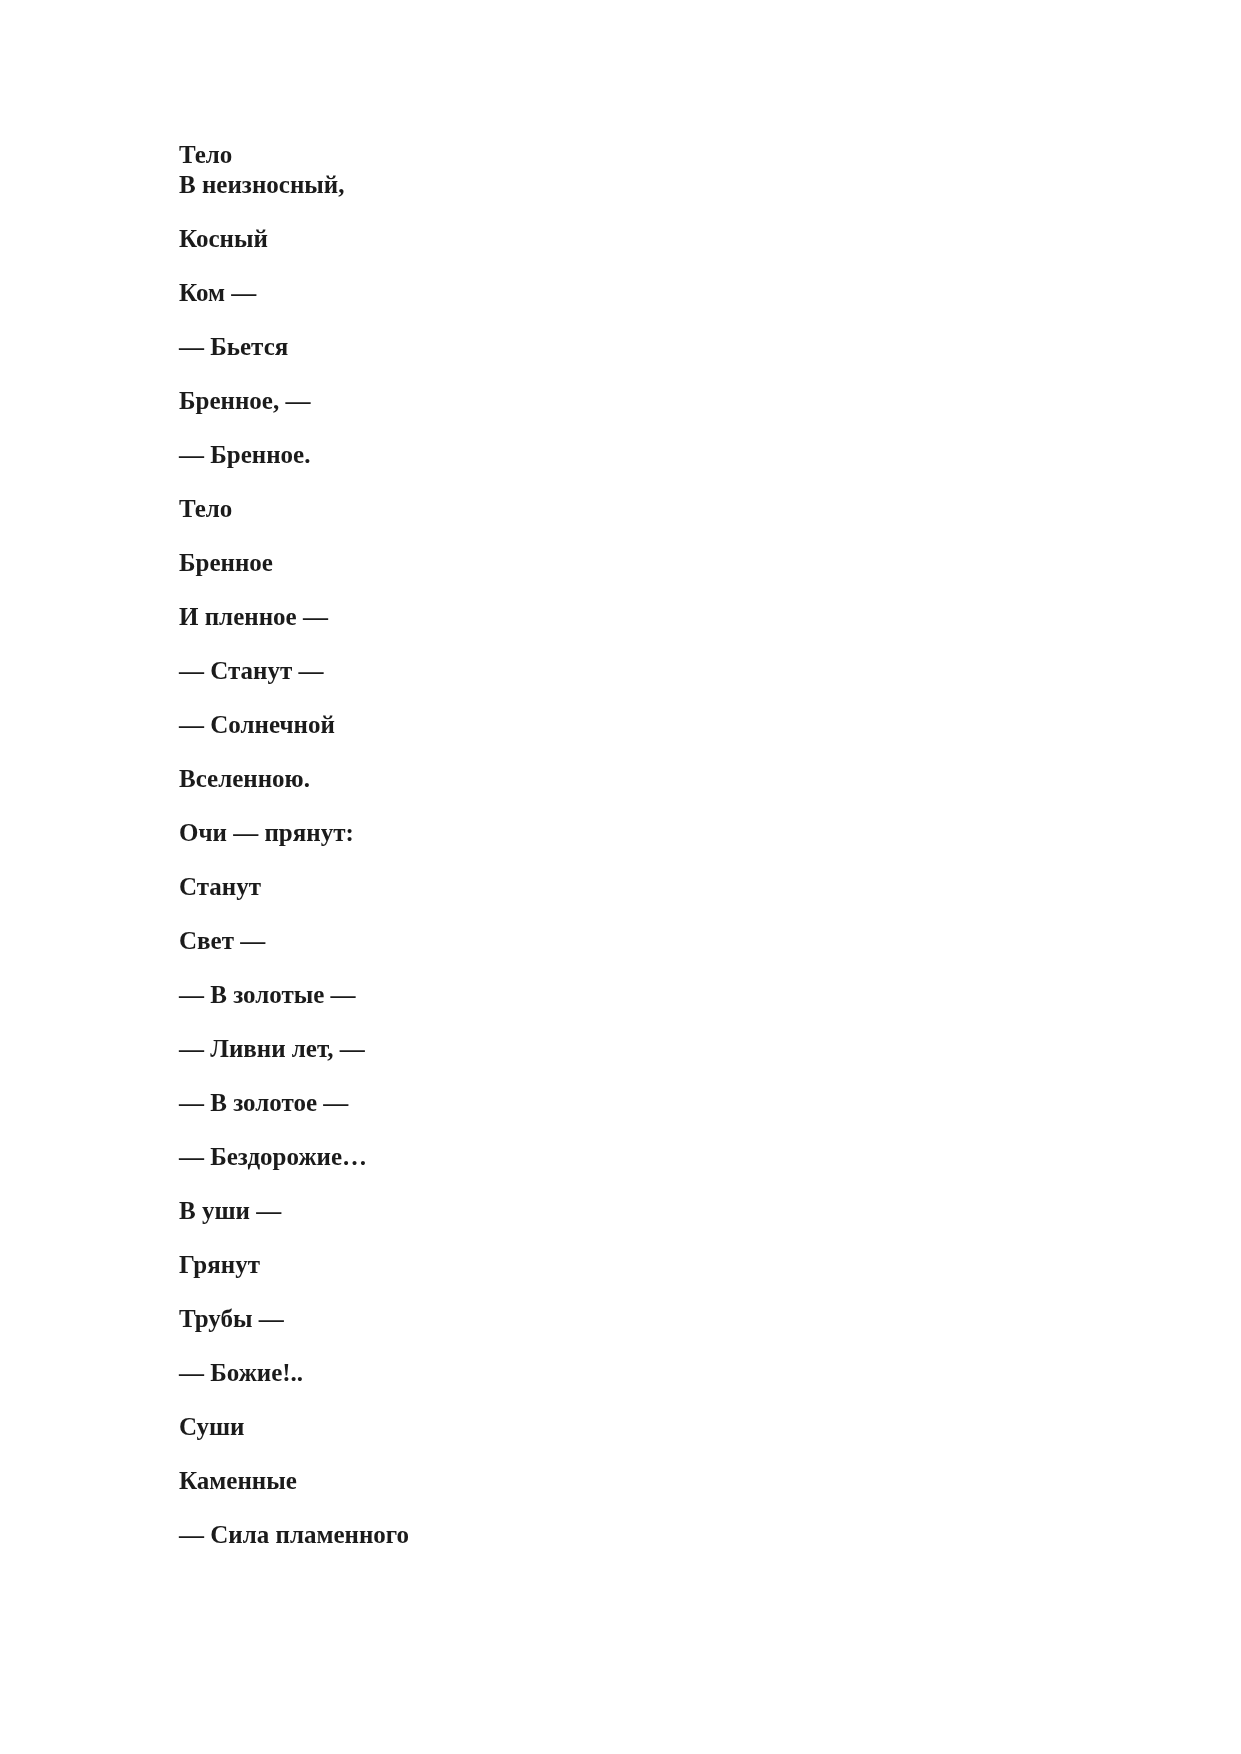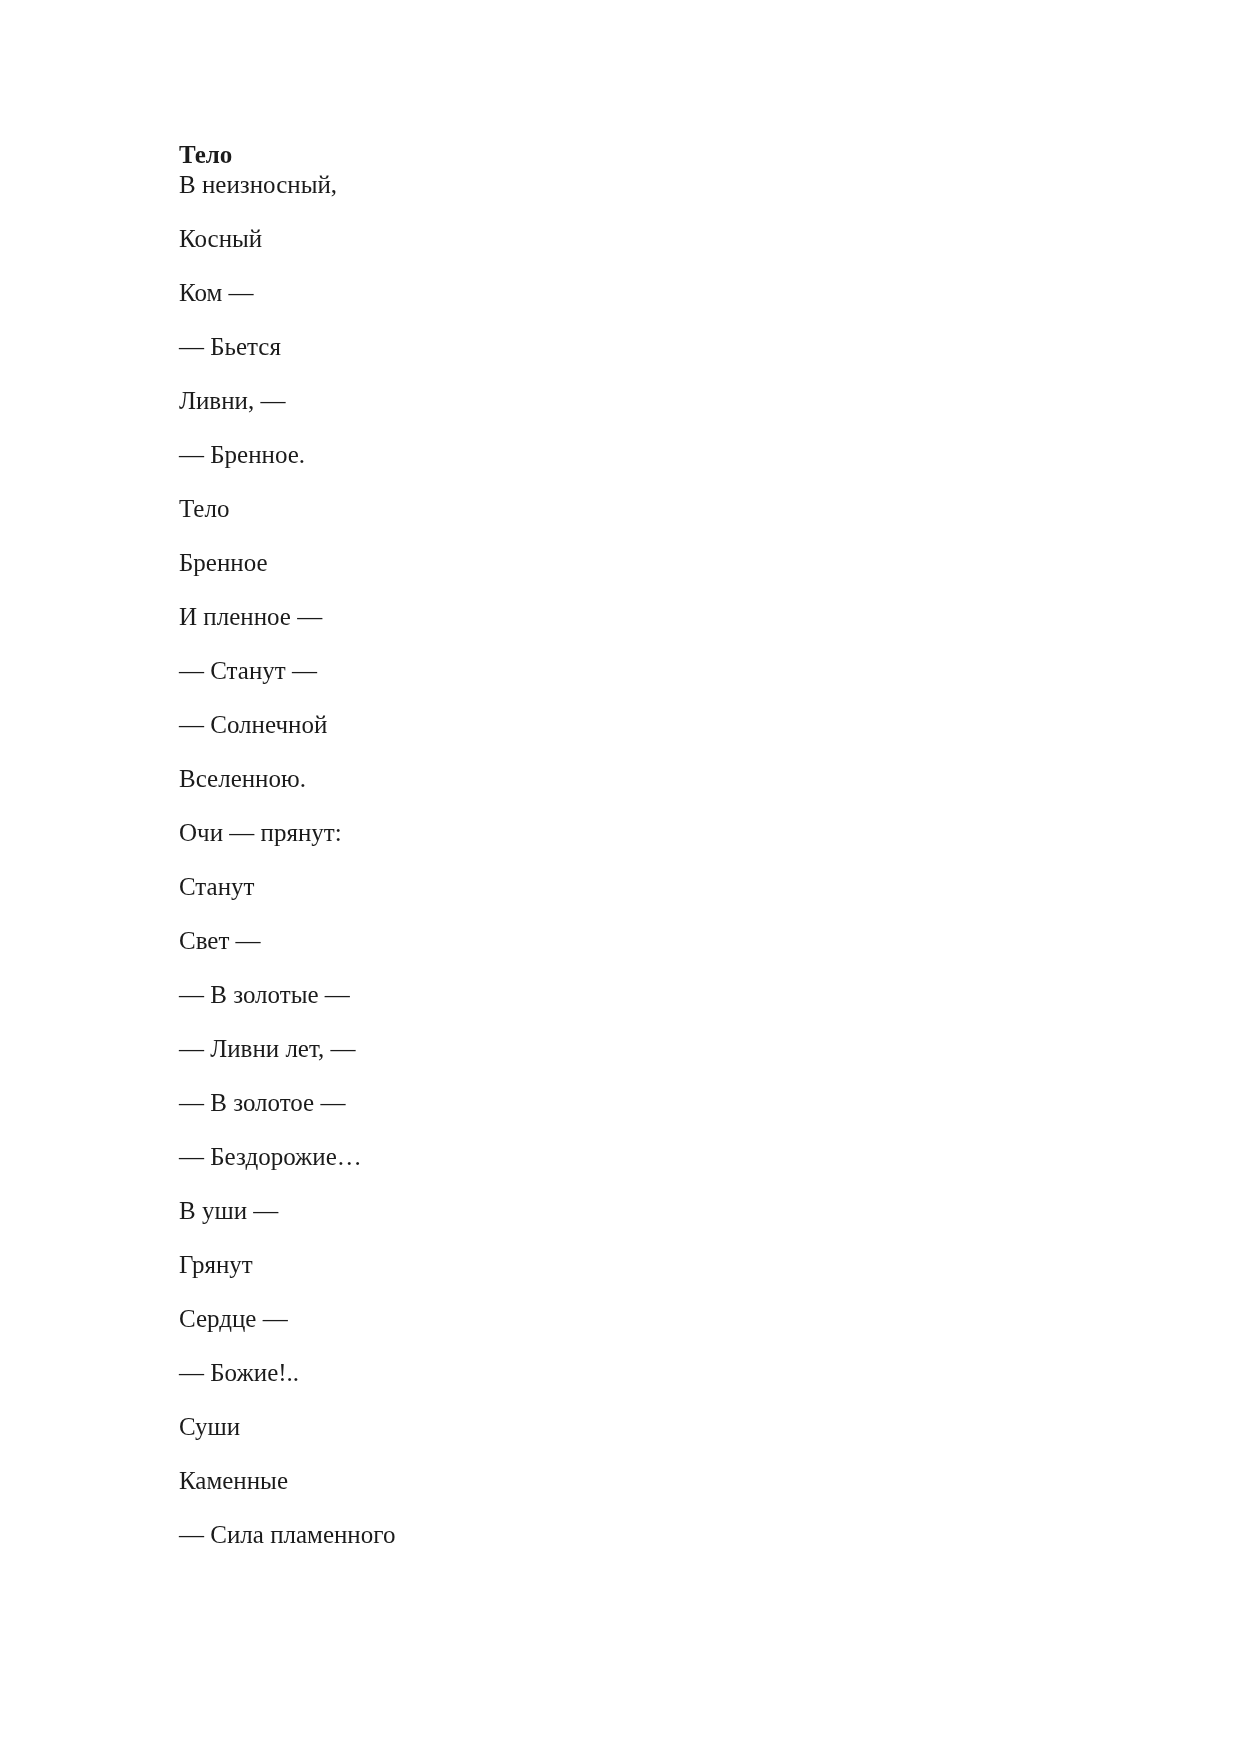--- a/index.html
+++ b/index.html
@@ -22,51 +22,51 @@
   }
   .title {
     font-size: 25px;
     line-height: 28px;
     font-weight: bold;
     margin: 0 0 2px 0;
   }
   .line {
     font-size: 25px;
     line-height: 28px;
-    font-weight: normal;
+    font-weight: bold;
     margin: 0 0 26px 0;
     white-space: pre-wrap;
   }
 </style>
 </head>
 <body>
 
 <div class="page">
   <p class="title">Тело</p>
   <div>
       <p class="line">В неизносный,</p>
       <p class="line">Косный</p>
       <p class="line">Ком —</p>
       <p class="line">— Бьется</p>
-      <p class="line">Ливни, —</p>
+      <p class="line">Бренное, —</p>
       <p class="line">— Бренное.</p>
       <p class="line">Тело</p>
       <p class="line">Бренное</p>
       <p class="line">И пленное —</p>
       <p class="line">— Станут —</p>
       <p class="line">— Солнечной</p>
       <p class="line">Вселенною.</p>
       <p class="line">Очи — прянут:</p>
       <p class="line">Станут</p>
       <p class="line">Свет —</p>
       <p class="line">— В золотые —</p>
       <p class="line">— Ливни лет, —</p>
       <p class="line">— В золотое —</p>
       <p class="line">— Бездорожие…</p>
       <p class="line">В уши —</p>
       <p class="line">Грянут</p>
-      <p class="line">Сердце —</p>
+      <p class="line">Трубы —</p>
       <p class="line">— Божие!..</p>
       <p class="line">Суши</p>
       <p class="line">Каменные</p>
       <p class="line">— Сила пламенного</p>
     </div>
 </div>
 
 </body></html>

